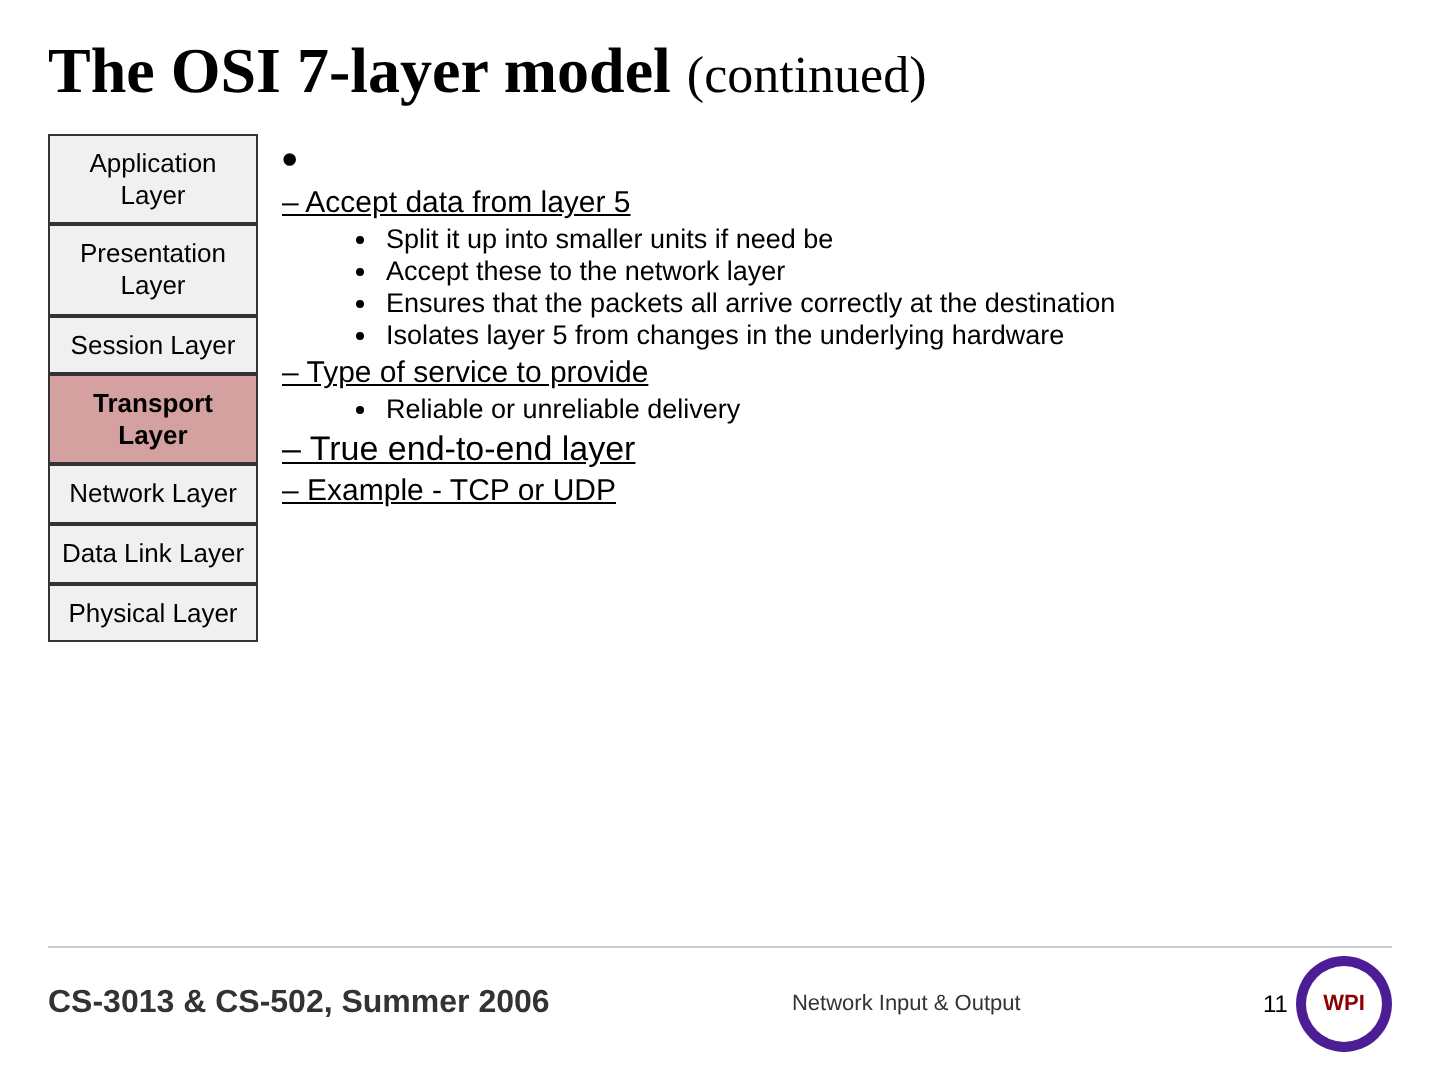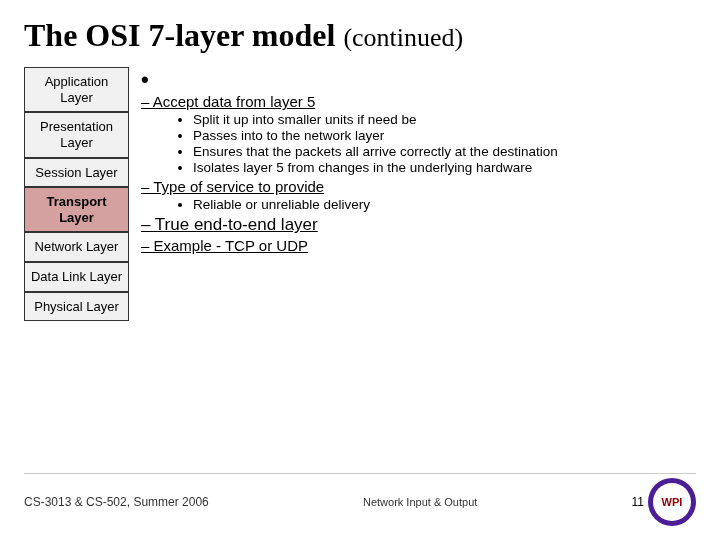--- a/index.html
+++ b/index.html
@@ -99,23 +99,24 @@
     .footer {
       display: flex;
       align-items: center;
       justify-content: space-between;
       margin-top: 8px;
       border-top: 1px solid #ccc;
       padding-top: 4px;
     }
 
     .footer-left {
-      font-size: 12px;
+      font-size: 16px;
       font-family: Arial, sans-serif;
       color: #333;
+      font-weight: bold;
     }
 
     .footer-center {
       font-size: 11px;
       font-family: Arial, sans-serif;
       color: #333;
     }
 
     .footer-right {
       display: flex;
@@ -185,21 +186,21 @@
     <div class="main-content">
       <div class="content-row">
         <span style="font-size:22px; font-weight:bold; margin-right:4px;">•</span>
       </div>
 
       <div>
 
       <div class="dash-item" style="font-size: 15px;">– Accept data from layer 5</div>
           <ul class="bullet-list">
             <li>Split it up into smaller units if need be</li>
-            <li>Passes into to the network layer</li>
+            <li>Accept these to the network layer</li>
             <li>Ensures that the packets all arrive correctly at the destination</li>
             <li>Isolates layer 5 from changes in the underlying hardware</li>
           </ul>
           <div class="dash-item" style="font-size: 15px;">– Type of service to provide</div>
           <ul class="bullet-list">
             <li>Reliable or unreliable delivery</li>
           </ul>
           <div class="dash-item" style="font-size: 17px;">– True end-to-end layer</div>
           <div class="dash-item" style="font-size: 15px;">– Example - TCP or UDP</div>
         </div>

